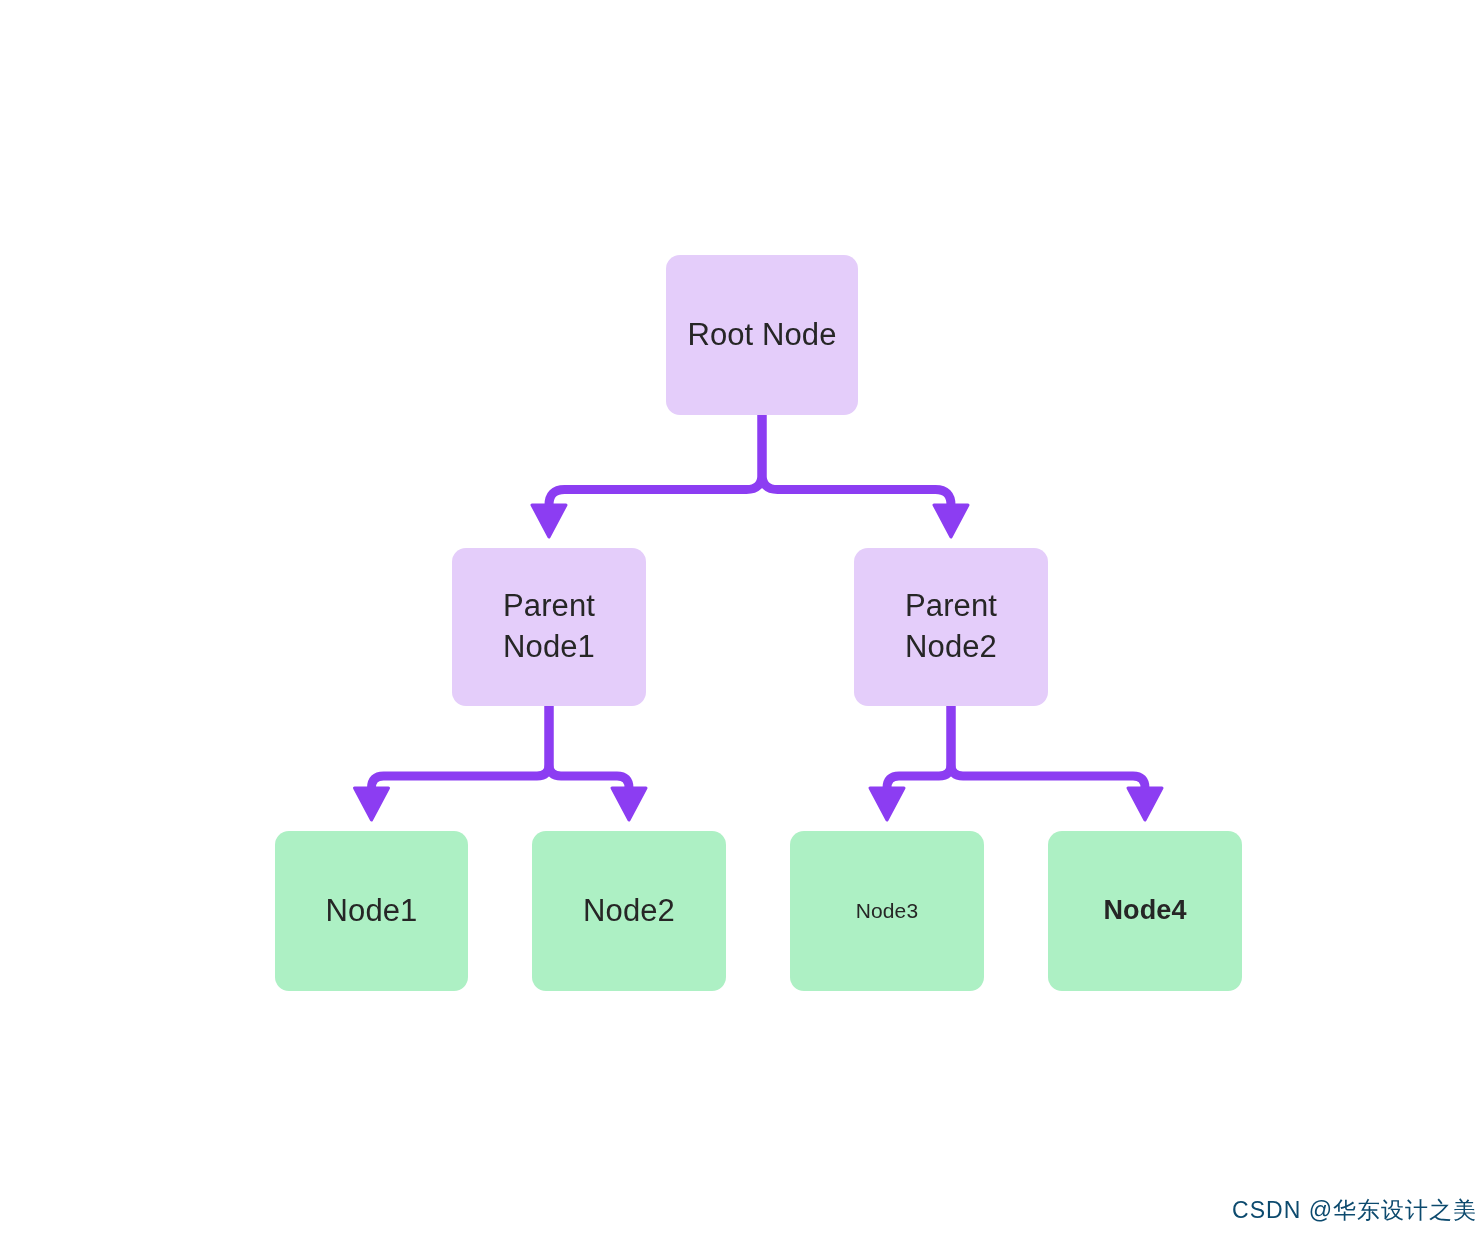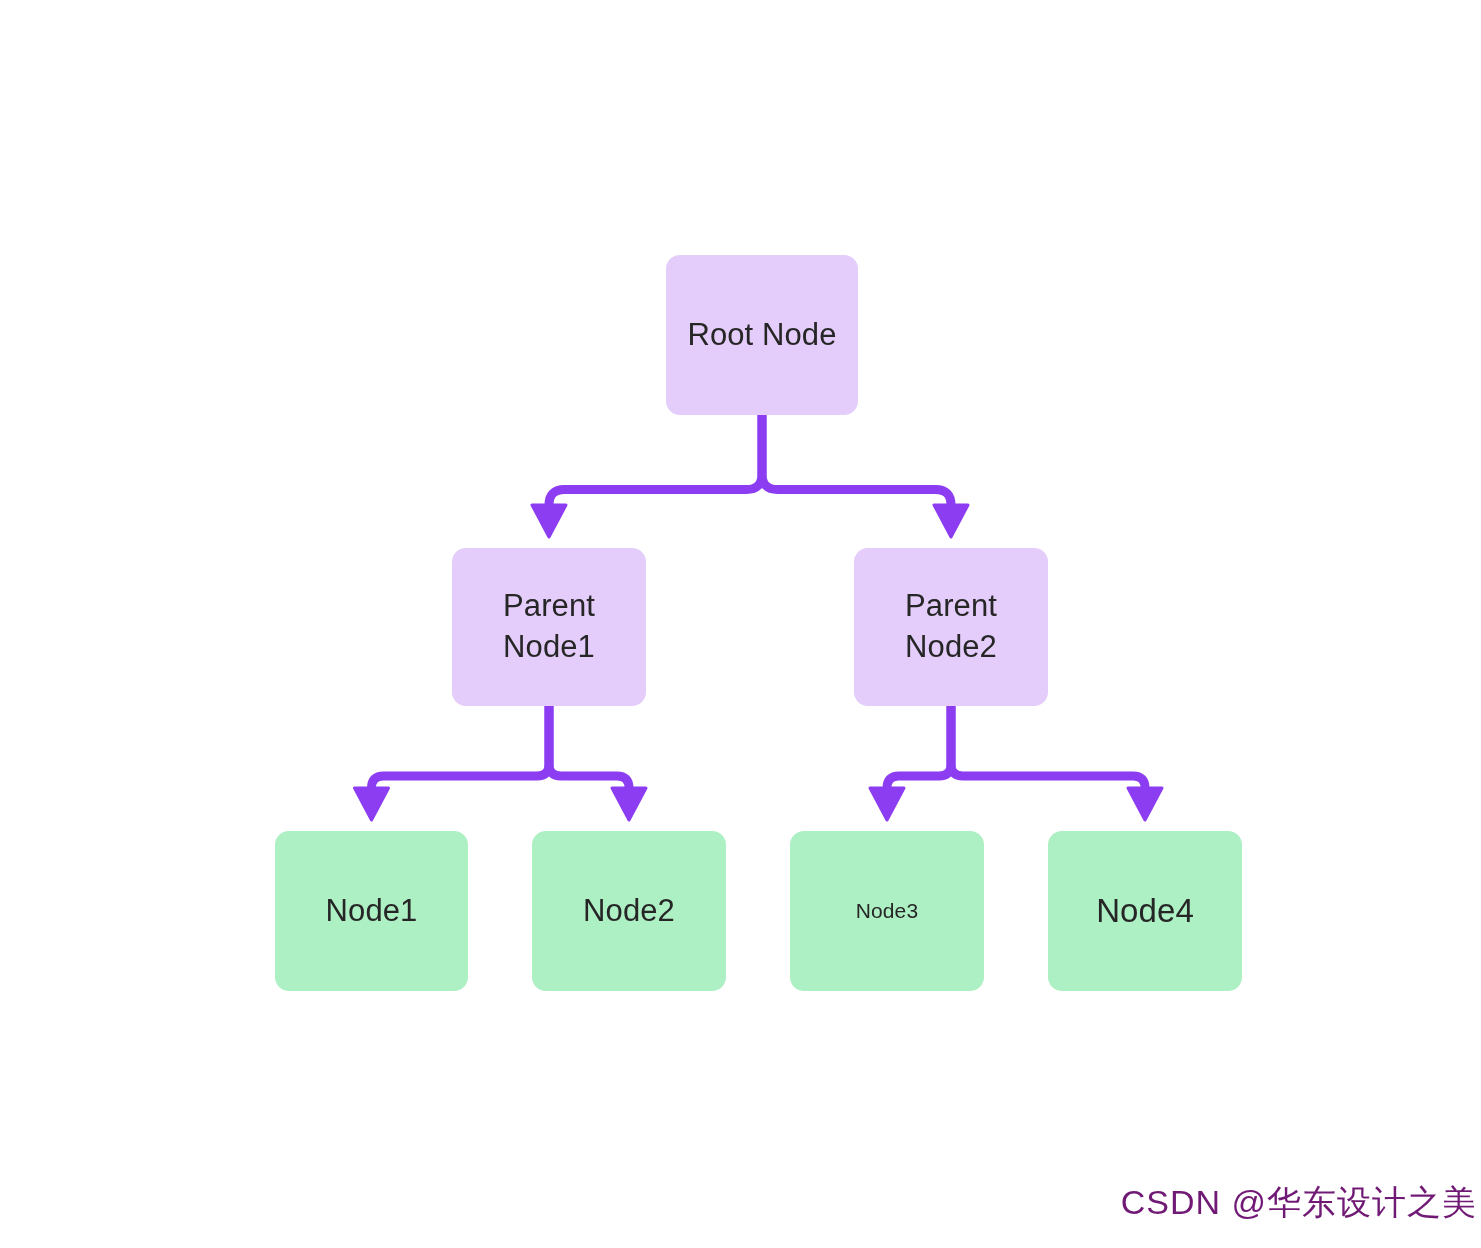--- a/index.html
+++ b/index.html
@@ -53,22 +53,22 @@
   }
   .node-label {
     display: block;
     width: 100%;
     white-space: pre-line;
   }
   #watermark {
     position: absolute;
     right: 22px;
     bottom: 22px;
-    font-size: 34px;
-    color: #701a75;
+    font-size: 23px;
+    color: #0c4a6e;
     letter-spacing: 1px;
     user-select: none;
     white-space: nowrap;
   }
 </style>
 </head>
 <body>
 
 <div id="canvas">
 
@@ -89,18 +89,18 @@
 
   <div id="nodes">
       <div class="node purple" style="left: 648px; top: 255px; width: 192px; height: 160px; font-size: 31px;"><span class="node-label">Root Node</span></div>
       <div class="node purple" style="left: 434px; top: 548px; width: 194px; height: 158px; font-size: 31px;"><span class="node-label">Parent
 Node1</span></div>
       <div class="node purple" style="left: 836px; top: 548px; width: 194px; height: 158px; font-size: 31px;"><span class="node-label">Parent
 Node2</span></div>
       <div class="node green" style="left: 257px; top: 831px; width: 193px; height: 160px; font-size: 31px;"><span class="node-label">Node1</span></div>
       <div class="node green" style="left: 514px; top: 831px; width: 194px; height: 160px; font-size: 31px;"><span class="node-label">Node2</span></div>
       <div class="node green" style="left: 772px; top: 831px; width: 194px; height: 160px; font-size: 21px;"><span class="node-label">Node3</span></div>
-      <div class="node green" style="left: 1030px; top: 831px; width: 194px; height: 160px; font-size: 33px;"><span class="node-label">Node4</span></div>
+      <div class="node green" style="left: 1030px; top: 831px; width: 194px; height: 160px; font-size: 27px; font-weight: bold;"><span class="node-label">Node4</span></div>
     </div>
 
   <div id="watermark">CSDN @华东设计之美</div>
 
 </div>
 
 </body></html>

